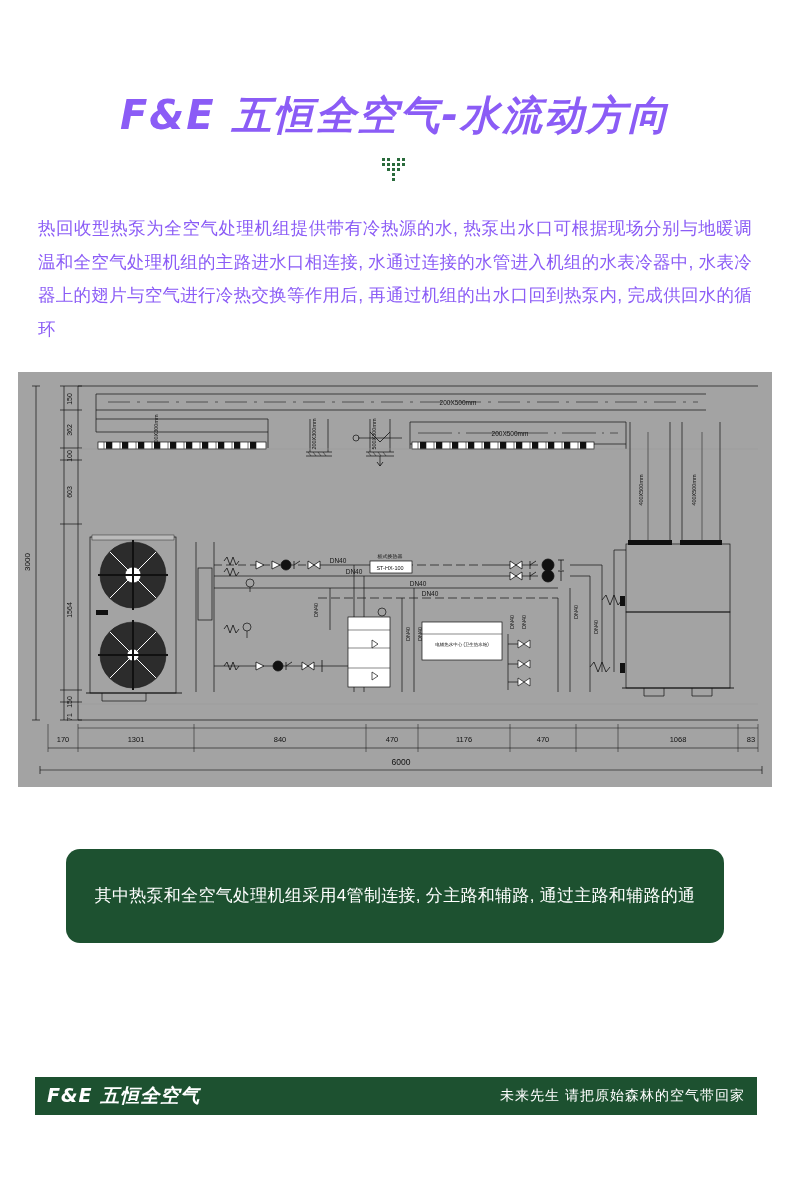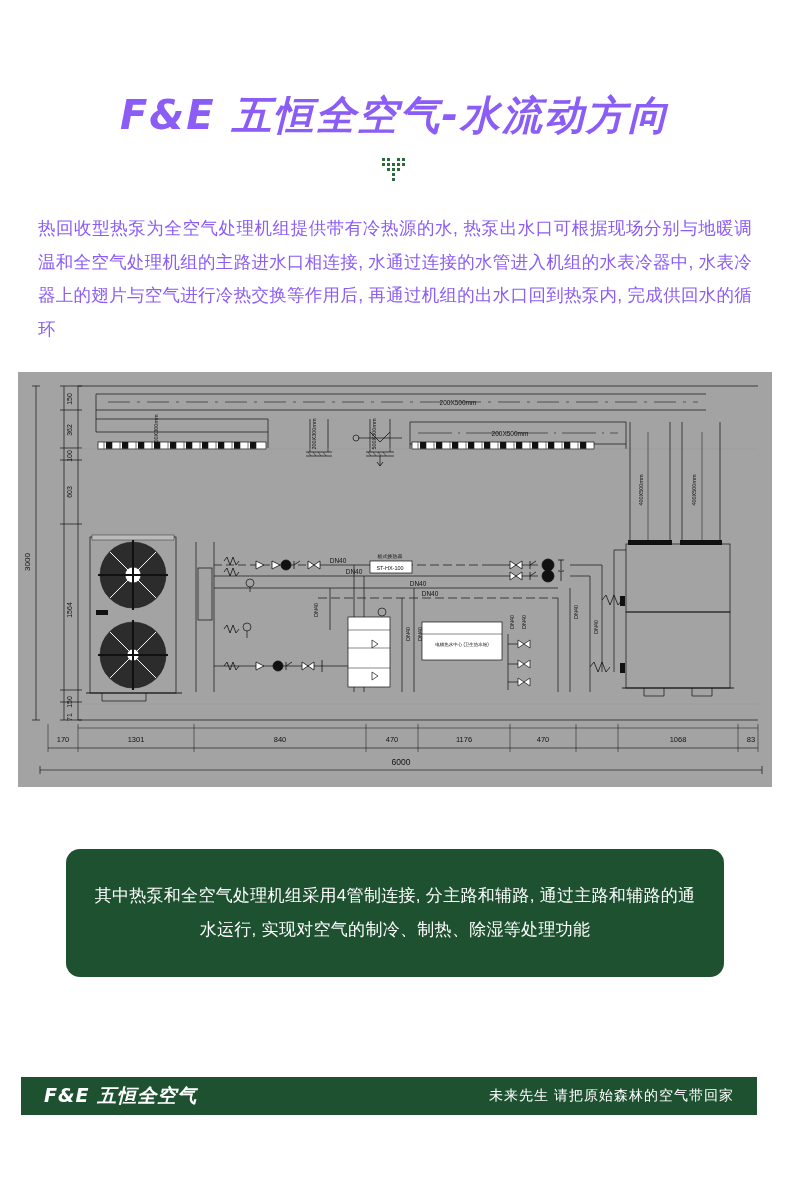--- a/index.html
+++ b/index.html
@@ -65,28 +65,28 @@
     box-sizing:border-box;
     color:#ffffff;
     font-size:17px;
     line-height:2.0;
     text-align:center;
     letter-spacing:0.3px;
   }
   
   .footer{
     position:absolute;
-    left:21px;right:33px;
+    left:35px;right:33px;
     bottom:63px;
     height:38px;
     background:#1d5130;
     display:flex;
     align-items:center;
     justify-content:space-between;
-    padding:0 23px;
+    padding:0 12px;
     box-sizing:border-box;
   }
   .footer-logo{
     color:#ffffff;
     font-size:19px;
     font-weight:bold;
     font-style:italic;
     letter-spacing:1px;
     font-family:"DejaVu Sans","Liberation Sans",sans-serif;
     white-space:nowrap;
@@ -471,19 +471,18 @@
   <text class="cadtxt" x="580" y="255" font-size="5.5" transform="rotate(-90 580 255)" text-anchor="middle">DN40</text>
 
   <text class="cadtxt" x="372" y="186" font-size="5" text-anchor="middle">板式换热器</text>
   <text class="cadtxt" x="372" y="198" font-size="5.5" text-anchor="middle">ST-HX-100</text>
   <text class="cadtxt" x="444" y="274" font-size="4.5" text-anchor="middle">电辅热水中心 (卫生热水箱)</text>
 </svg>
 </div>
 
 <div class="callout">
   <div>其中热泵和全空气处理机组采用4管制连接, 分主路和辅路, 通过主路和辅路的通</div>
-  <div>水运行, 实现对空气的制冷、制热、除湿等处理功能</div>
 </div>
 
 <div class="footer">
   <div class="footer-logo">F&amp;E 五恒全空气</div>
   <div class="footer-tag">未来先生  请把原始森林的空气带回家</div>
 </div>
 
 </body></html>

